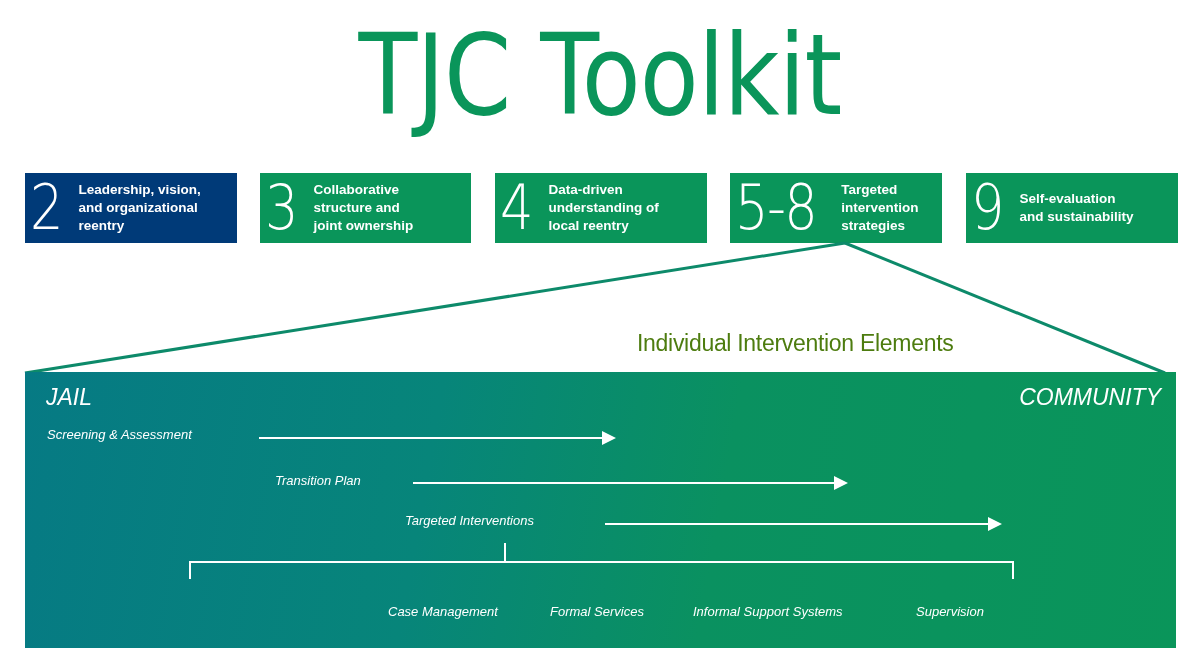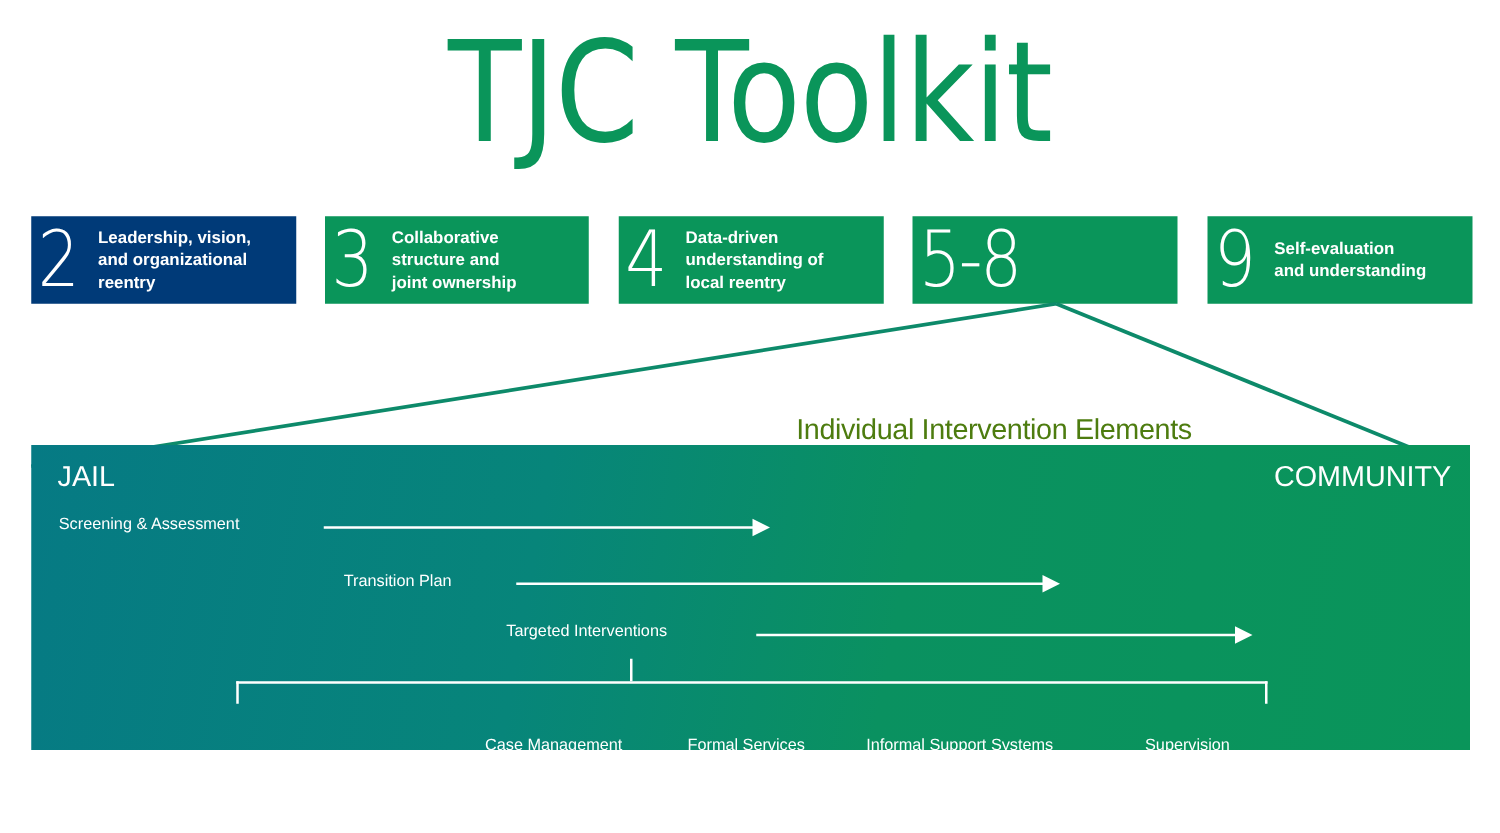--- a/index.html
+++ b/index.html
@@ -10,22 +10,22 @@
            font-size: 112px; line-height: 150px; letter-spacing: -1px; color: #0a955a;
            transform: scaleX(0.86); transform-origin: center; }
   .box { position: absolute; top: 173px; height: 70px; color: #fff; display: flex; align-items: center; box-sizing: border-box; }
   .box .num { font-family: "DejaVu Sans", sans-serif; font-weight: 200; font-size: 62px; line-height: 62px;
               padding-left: 6px; margin-right: 10px; letter-spacing: -2px; transform: scaleX(0.85); transform-origin: left center;}
   .box .lbl { font-weight: bold; font-size: 13.5px; line-height: 18px; }
   .navy { background: #003a78; }
   .green { background: #0a955a; }
   svg.lines { position: absolute; left: 0; top: 0; }
   .subtitle { position: absolute; left: 637px; top: 330px; font-size: 23px; color: #4d7c0f; letter-spacing: -0.3px; }
-  .panel { position: absolute; left: 25px; top: 356px; width: 1151px; height: 244px;
-           background: linear-gradient(100deg, #067a84 0%, #07857a 35%, #0a9160 60%, #0a955a 100%); }
+  .panel { position: absolute; left: 25px; top: 372px; width: 1151px; height: 276px;
+           background: linear-gradient(100deg, #067a84 0%, #07857a 35%, #0a9160 60%, #0a955a 100%); font-style: italic; }
   .ptxt { position: absolute; color: #fff; white-space: nowrap; }
   .big { font-size: 23px; }
   .mid { font-size: 13px; }
   .arrow { position: absolute; height: 2px; background: #fff; }
   .arrow::after { content: ""; position: absolute; right: -12px; top: -6px;
                   border-left: 14px solid #fff; border-top: 7px solid transparent; border-bottom: 7px solid transparent; }
   .bline { position: absolute; background: #fff; }
 </style>
 </head>
 <body>
@@ -51,26 +51,31 @@
 <div class="box green" style="left:495px;width:212px;">
   <span class="num">4</span>
   <div class="lbl">
     <div>Data-driven</div>
     <div>understanding of</div>
     <div>local reentry</div>
   </div>
 </div>
 <div class="box green" style="left:730px;width:212px;">
   <span class="num">5-8</span>
+  <div class="lbl">
+    <div>Targeted</div>
+    <div>intervention</div>
+    <div>strategies</div>
+  </div>
 </div>
 <div class="box green" style="left:966px;width:212px;">
   <span class="num">9</span>
   <div class="lbl">
     <div>Self-evaluation</div>
-    <div>and understanding</div>
+    <div>and sustainability</div>
   </div>
 </div>
 
 <svg class="lines" width="1200" height="666">
   <line x1="845" y1="243" x2="25" y2="373" stroke="#0d8a6a" stroke-width="3"></line>
   <line x1="845" y1="243" x2="1165" y2="373" stroke="#0d8a6a" stroke-width="3"></line>
 </svg>
 
 <div class="subtitle">Individual Intervention Elements</div>
 

